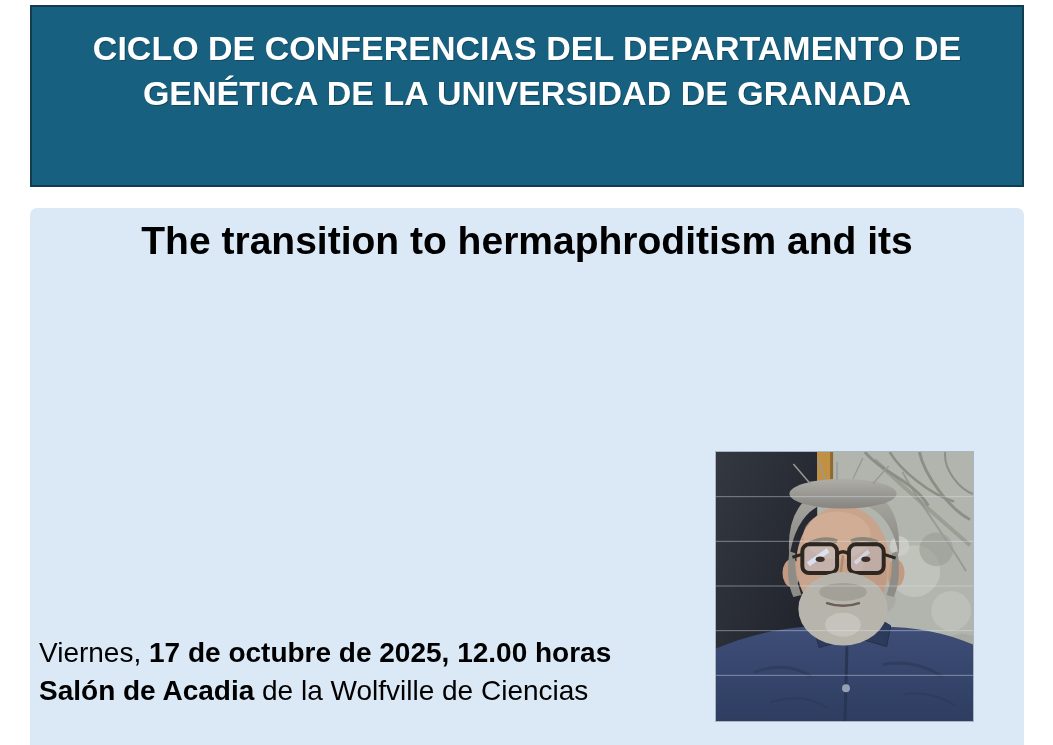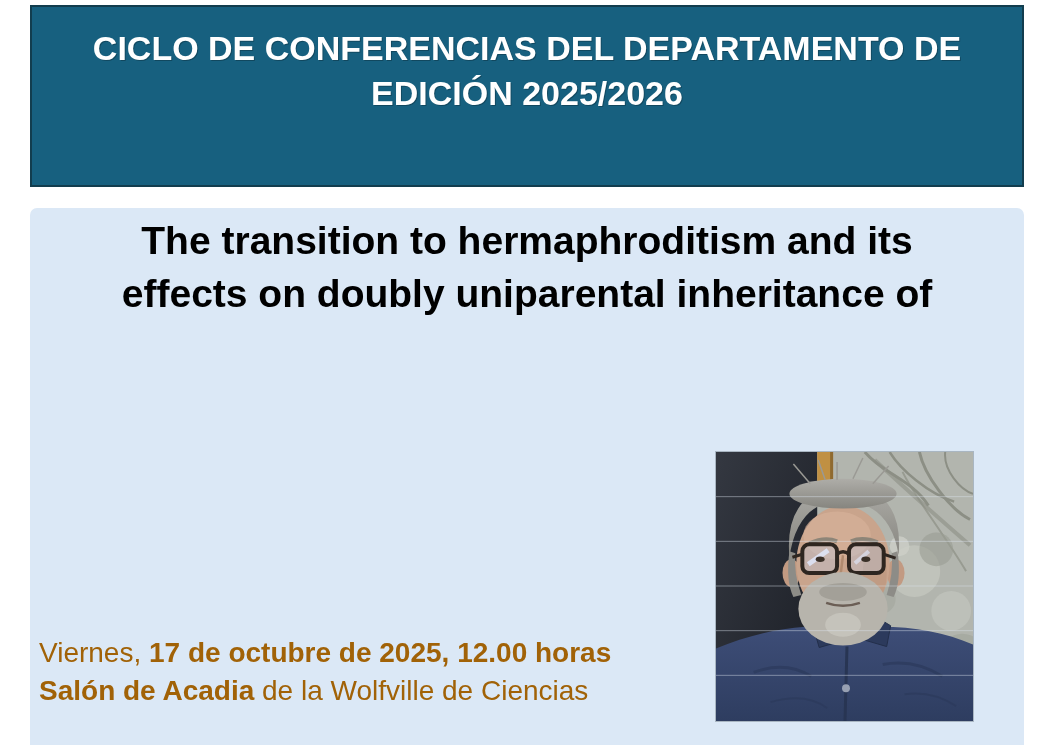--- a/index.html
+++ b/index.html
@@ -22,44 +22,43 @@
   .talk-title{
     padding-top:6px;text-align:center;color:#000;
     font-weight:700;font-size:39px;line-height:53px;
   }
   .speaker-block{
     position:absolute;left:9px;top:197px;
     font-size:28px;line-height:40px;color:#111;
   }
   .event-block{
     position:absolute;left:9px;top:426px;
-    font-size:28px;line-height:38px;color:#a16207;
+    font-size:28px;line-height:38px;color:#000000;
   }
   .bold{font-weight:700;}
   .photo-frame{
     position:absolute;left:685px;top:243px;width:259px;height:271px;
     border:1px solid #a9b6c2;box-sizing:border-box;background:#b2b5ae;
   }
   .photo-frame svg{display:block;width:100%;height:100%;}
 </style>
 </head>
 <body>
 
 <div class="page">
 
   <div class="header-band">
     <div>CICLO DE CONFERENCIAS DEL DEPARTAMENTO DE</div>
-    <div>EDICIÓN 2025/2026</div>
+    <div>GENÉTICA DE LA UNIVERSIDAD DE GRANADA</div>
   </div>
 
   <div class="body-band">
 
     <div class="talk-title">
       <div>The transition to hermaphroditism and its</div>
-      <div>effects on doubly uniparental inheritance of</div>
     </div>
 
 
     <div class="event-block">
       <div><span>Viernes, </span><span class="bold">17 de octubre de 2025, 12.00 horas</span></div>
       <div><span class="bold">Salón de Acadia</span><span> de la Wolfville de Ciencias</span></div>
     </div>
 
     <div class="photo-frame">
       <svg viewBox="0 0 259 271" preserveAspectRatio="none" role="img">

